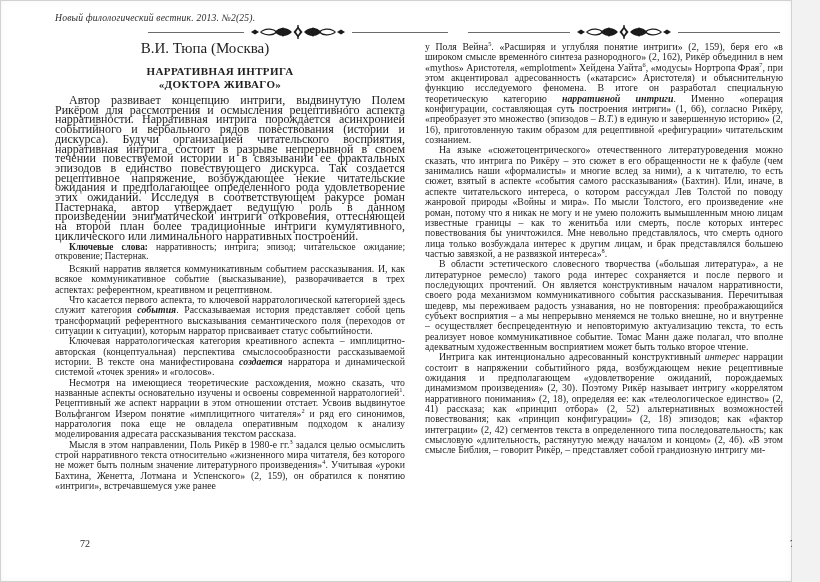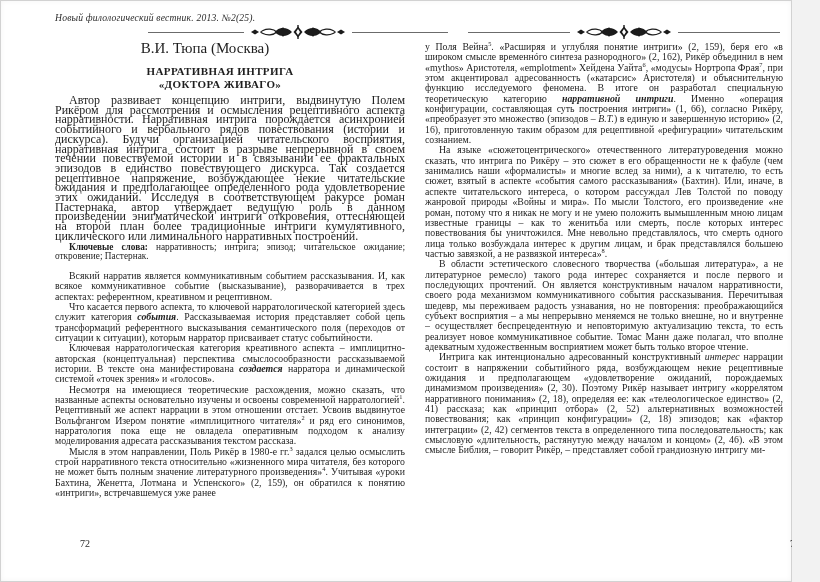--- a/index.html
+++ b/index.html
@@ -35,21 +35,21 @@
   }
   .right-col{
     position:absolute;left:425px;top:42px;width:358px;height:494px;overflow:hidden;
   }
   .abstract{
     margin:0;font-size:12px;line-height:9.7px;text-align:justify;text-indent:14px;
   }
   .keywords{
     margin:1px 0 0 0;font-size:9.3px;line-height:9.7px;text-align:justify;text-indent:14px;
   }
-  .body-text{margin-top:9px;font-size:9.8px;line-height:10.35px;}
+  .body-text{margin-top:2px;font-size:9.8px;line-height:10.35px;}
   .right-col .body-text{margin-top:0;}
   .para{margin:0;text-indent:14px;text-align:justify;font-size:9.8px;line-height:10.35px;}
   .para.noindent{text-indent:0;}
   .r-i{font-style:italic;}
   .r-b{font-weight:bold;}
   .r-bi{font-weight:bold;font-style:italic;}
   .r-sup{font-size:6.4px;vertical-align:super;line-height:0;}
   .page-number{position:absolute;font-size:10px;color:#2a2a2a;margin-left:32px;}
   .pn-left{left:48px;top:538px;}
   .pn-right{left:758px;top:538px;}

